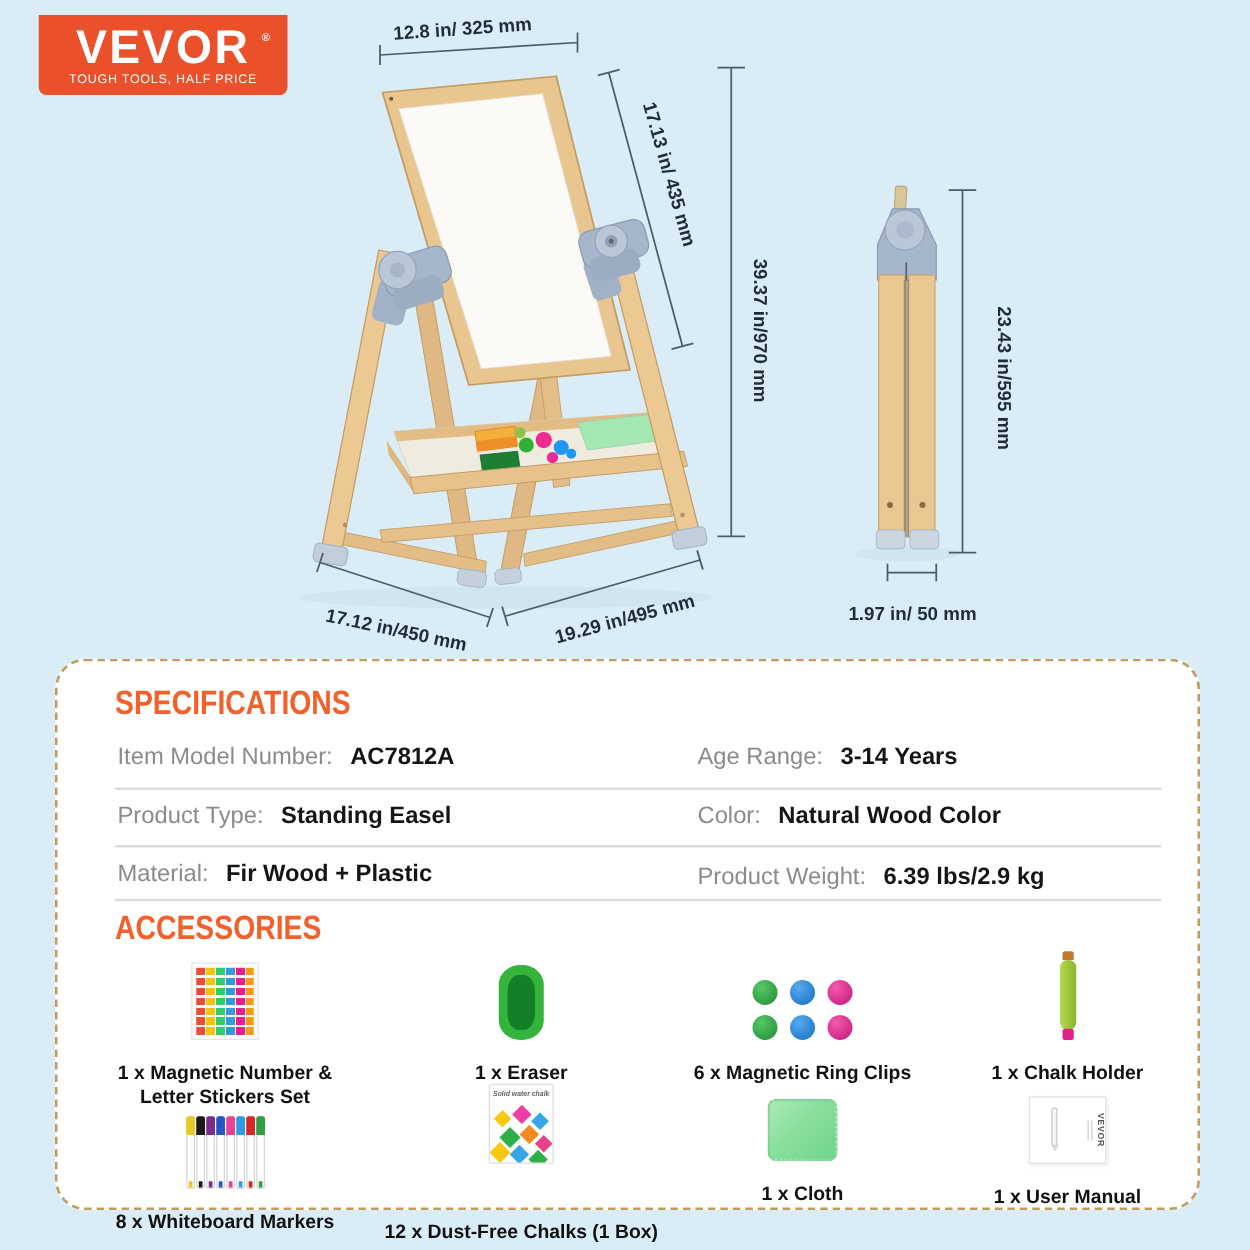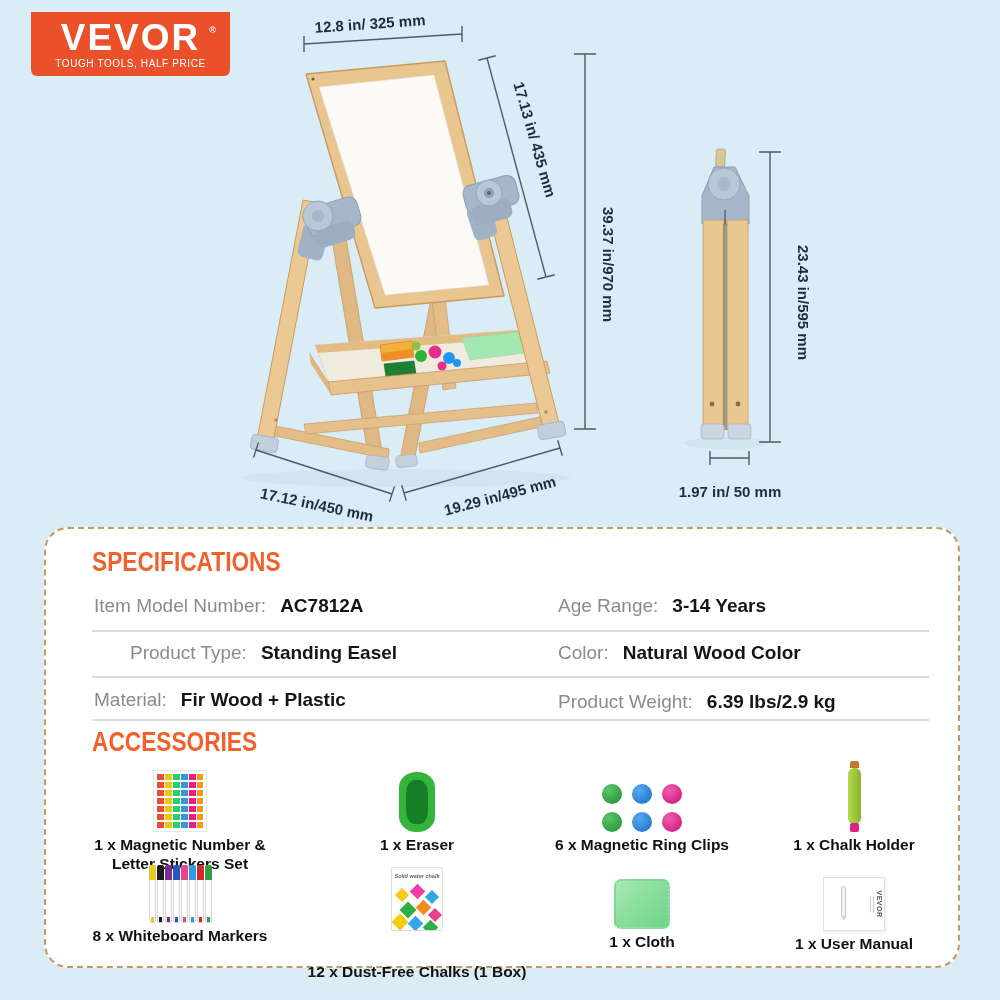--- a/index.html
+++ b/index.html
@@ -26,21 +26,21 @@
   .sec-title { position:absolute; color:#f2612c; font-size:27px; font-weight:800; letter-spacing:0;
                transform:scaleX(0.84); transform-origin:left center; white-space:nowrap; }
   .spec-row { position:absolute; display:flex; align-items:flex-start; gap:14px; white-space:nowrap; }
   .spec-row .lbl { color:#8b8b8b; font-size:19px; font-weight:400; }
   .spec-row .val { color:#151515; font-size:19px; font-weight:700; }
   .divider { position:absolute; left:46px; width:837px; height:2px; background:#dcdcdc; }
 
   
   .acc-cell { position:absolute; display:flex; flex-direction:column; align-items:center; }
   .acc-iconbox { height:64px; display:flex; align-items:flex-end; justify-content:center; }
-  .acc-label { margin-top:3px; font-size:15.5px; font-weight:700; color:#111; text-align:center;
+  .acc-label { margin-top:17px; font-size:15.5px; font-weight:700; color:#111; text-align:center;
                line-height:1.25; }
 
   .sticker { width:54px; height:62px; background:#fff; border:1px solid #e4e4e4; padding:3px; }
   .sticker .grid { width:100%; height:100%;
     background:
       repeating-linear-gradient(to bottom, rgba(0,0,0,0) 0 6px, #fff 6px 8px),
       repeating-linear-gradient(to right, rgba(0,0,0,0) 0 7px, #fff 7px 8px),
       repeating-linear-gradient(to right, #e74c3c 0 8px, #f1c40f 8px 16px, #2ecc71 16px 24px,
                                 #3498db 24px 32px, #e91e8c 32px 40px, #f39c12 40px 48px); }
 
@@ -212,21 +212,21 @@
     <div class="spec-row" style="left:48px; top:66px;">
       <span class="lbl">Item Model Number:</span>
       <span class="val">AC7812A</span>
     </div>
     <div class="spec-row" style="left:512px; top:66px;">
       <span class="lbl">Age Range:</span>
       <span class="val">3-14 Years</span>
     </div>
     <div class="divider" style="top:101px;"></div>
 
-    <div class="spec-row" style="left:48px; top:113px;margin-left:36px;">
+    <div class="spec-row" style="left:48px; top:113px;">
       <span class="lbl">Product Type:</span>
       <span class="val">Standing Easel</span>
     </div>
     <div class="spec-row" style="left:512px; top:113px;">
       <span class="lbl">Color:</span>
       <span class="val">Natural Wood Color</span>
     </div>
     <div class="divider" style="top:147px;"></div>
 
     <div class="spec-row" style="left:48px; top:160px;">
@@ -272,21 +272,21 @@
       <div class="acc-iconbox" style="height:68px;">
         <div class="holder">
           <div class="cap"></div>
             <div class="bodyp"></div>
             <div class="tip"></div>
         </div>
       </div>
       <div class="acc-label">1 x Chalk Holder</div>
     </div>
 
-    <div class="acc-cell" style="left:24px; top:334px; width:220px;">
+    <div class="acc-cell" style="left:24px; top:362px; width:220px;">
       <div class="acc-iconbox" style="height:60px;">
         <div class="markers">
           <span class="mk" style="--c:#e8c827;"></span>
             <span class="mk" style="--c:#1a1a1a;"></span>
           <span class="mk" style="--c:#7b2d8b;"></span>
             <span class="mk" style="--c:#2457c5;"></span>
           <span class="mk" style="--c:#e84393;"></span>
             <span class="mk" style="--c:#2e9be6;"></span>
           <span class="mk" style="--c:#d62828;"></span>
             <span class="mk" style="--c:#2f9e44;"></span>

